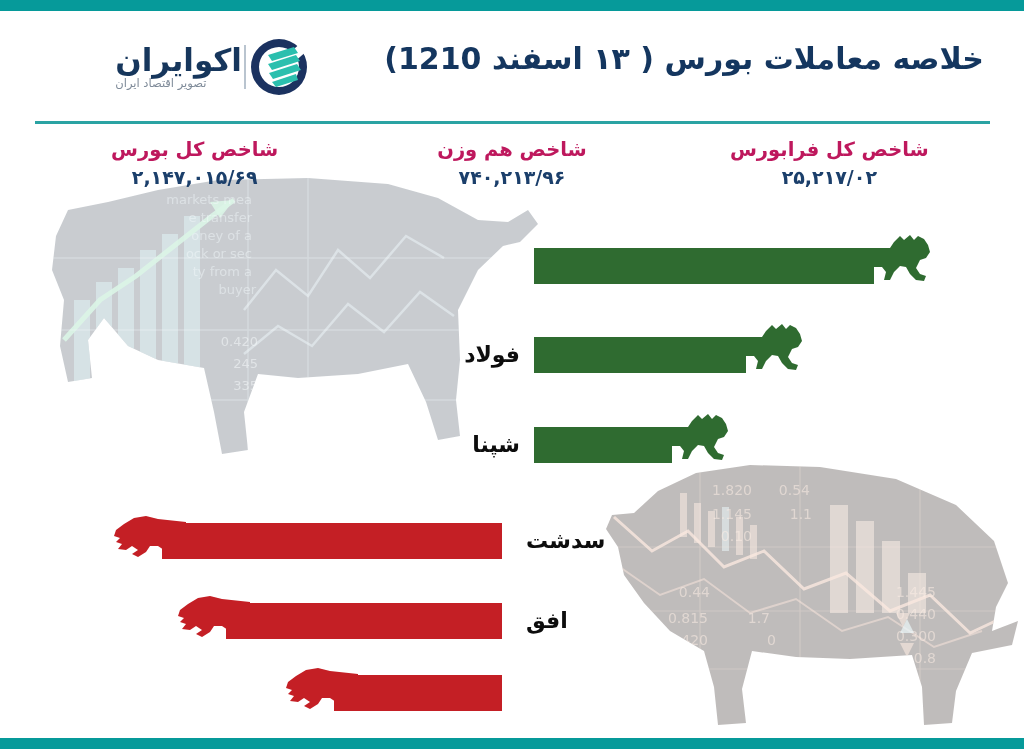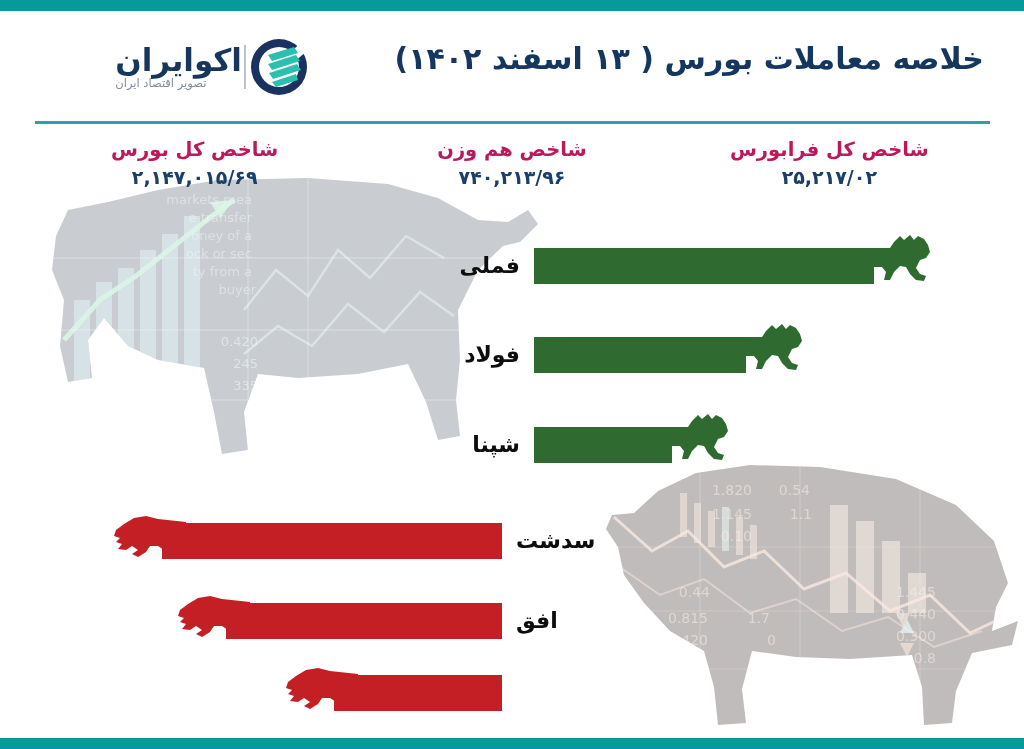--- a/index.html
+++ b/index.html
@@ -181,21 +181,21 @@
     text-align: left;
   }
   
   .row-loss .bar-wrap {
     position: absolute;
     top: 8px;
     height: 40px;
   }
   .row-loss .row-label {
     left: 100%;
-    margin-left: 14px;
+    margin-left: 24px;
     text-align: right;
   }
   .bar-wrap svg { display: block; width: 100%; height: 100%; overflow: visible; }
 </style>
 </head>
 <body>
 
 <div class="canvas">
 
   <div class="top-bar"></div>
@@ -340,21 +340,21 @@
         </g>
       </svg>
     </div>
     <div class="logo-divider"></div>
     <div class="logo-text">
       <div class="logo-title">اکوایران</div>
       <div class="logo-sub">تصویر اقتصاد ایران</div>
     </div>
   </div>
 
-  <div class="headline">خلاصه معاملات بورس  ( ۱۳ اسفند ۱۴۰۲)</div>
+  <div class="headline">خلاصه معاملات بورس  ( ۱۳ اسفند 1210)</div>
 
   <div class="header-rule"></div>
 
   <div class="index-strip">
     <div class="index-cell">
       <div class="index-label">شاخص کل فرابورس</div>
       <div class="index-value">۲۵,۲۱۷/۰۲</div>
     </div>
     <div class="index-cell">
       <div class="index-label">شاخص هم وزن</div>
@@ -362,21 +362,20 @@
     </div>
     <div class="index-cell">
       <div class="index-label">شاخص کل بورس</div>
       <div class="index-value">۲,۱۴۷,۰۱۵/۶۹</div>
     </div>
   </div>
 
   <div class="chart">
 
     <div class="row row-gain" style="left:534px; top:28px; width:386px;">
-      <span class="row-label">فملی</span>
       <div class="bar-wrap" style="left:0; width:386px;">
         <svg viewBox="0 0 386 40" preserveAspectRatio="none" xmlns="http://www.w3.org/2000/svg">
           <rect x="0" y="2" width="340" height="36" fill="#2f6b30"></rect>
         </svg>
       </div>
       <svg width="72" height="56" viewBox="0 0 72 56" style="position:absolute; left:326px; top:-4px;" xmlns="http://www.w3.org/2000/svg">
         <path d="M0 14 L30 14 L34 8 L40 2 L44 6 L50 1 L54 6 L58 2 L64 5 L68 11
                  L70 18 L66 24 L60 26 L56 34 L60 40 L66 42 L64 47 L56 46 L50 40
                  L46 33 L40 32 L34 38 L30 46 L24 46 L26 38 L22 33 L0 33 Z" fill="#2f6b30"></path>
       </svg>

